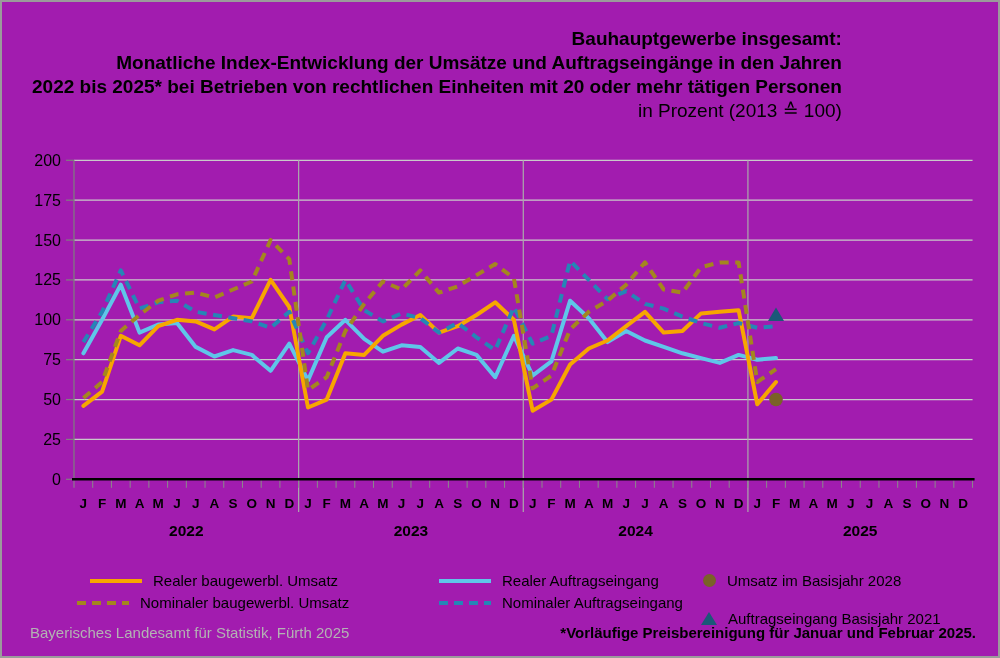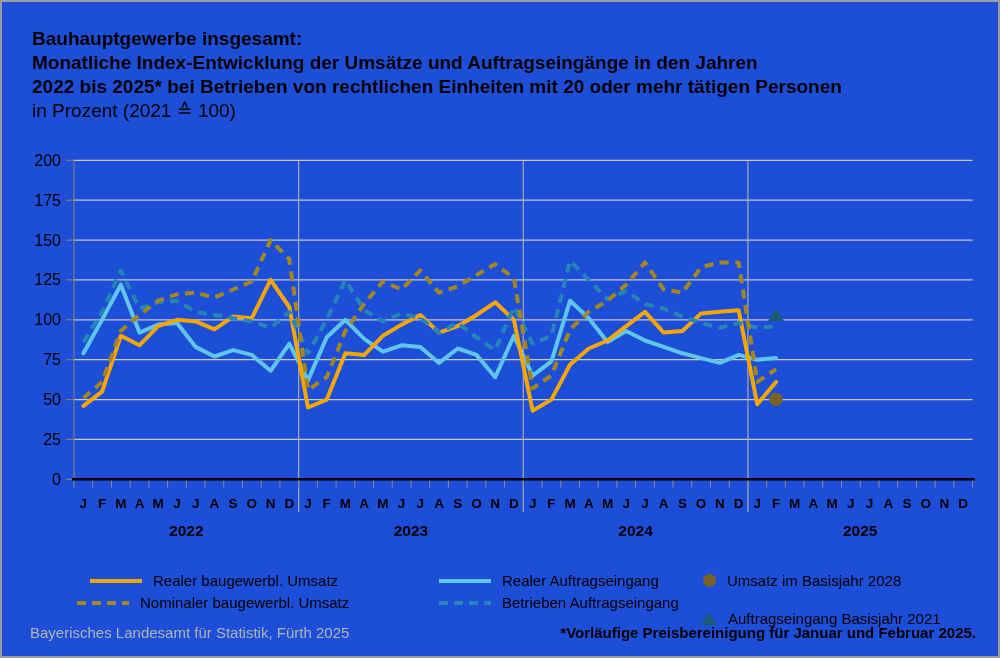--- a/index.html
+++ b/index.html
@@ -1,19 +1,19 @@
 <!DOCTYPE html>
 <html><head>
 <meta charset="utf-8">
 <style>
   html,body{margin:0;padding:0;background:#e8e8e8;}
   #page{
     position:relative;width:996px;height:654px;margin:0 auto;
-    background:#1d4ed8;border:2px solid #9b9b9b;overflow:hidden;
-    font-family:"Liberation Sans", sans-serif;color:#000;
+    background:#a21caf;border:2px solid #9b9b9b;overflow:hidden;
+    font-family:"Liberation Sans", sans-serif;color:#000;text-align:right;
   }
   #title-block{position:absolute;left:30px;top:25px;line-height:24px;font-size:19px;}
   #title-block .t-bold{font-weight:bold;}
   #title-block .t-reg{font-weight:normal;}
   #chart-wrap{position:absolute;left:0;top:0;width:996px;height:654px;}
   svg text{font-family:"Liberation Sans", sans-serif;}
   .legend-item{position:absolute;display:flex;align-items:center;height:17px;font-size:15px;white-space:nowrap;}
   .legend-item .sw{flex:0 0 auto;margin-right:11px;}
   .sw-line{width:52px;height:4px;}
   .sw-circle{width:13px;height:13px;border-radius:50%;margin-right:10px;}
@@ -23,21 +23,21 @@
 </style>
 </head>
 <body>
 
 <div id="page">
 
   <div id="title-block">
     <div class="t-bold">Bauhauptgewerbe insgesamt:</div>
     <div class="t-bold">Monatliche Index-Entwicklung der Umsätze und Auftragseingänge in den Jahren</div>
     <div class="t-bold">2022 bis 2025* bei Betrieben von rechtlichen Einheiten mit 20 oder mehr tätigen Personen</div>
-    <div class="t-reg">in Prozent (2021 ≙ 100)</div>
+    <div class="t-reg">in Prozent (2013 ≙ 100)</div>
   </div>
 
   <div id="chart-wrap">
     <svg id="chart-svg" width="996" height="654" viewBox="0 0 996 654">
         <line x1="64" y1="477.3" x2="72" y2="477.3" stroke="#7f7f7f" stroke-width="1.2"></line>
         <text x="59" y="482.8" text-anchor="end" font-size="16" fill="#000">0</text>
         <line x1="72" y1="437.425" x2="970.56" y2="437.425" stroke="#c9c9c9" stroke-width="1.2"></line>
         <line x1="64" y1="437.425" x2="72" y2="437.425" stroke="#7f7f7f" stroke-width="1.2"></line>
         <text x="59" y="442.925" text-anchor="end" font-size="16" fill="#000">25</text>
         <line x1="72" y1="397.55" x2="970.56" y2="397.55" stroke="#c9c9c9" stroke-width="1.2"></line>
@@ -183,21 +183,21 @@
   <div class="legend-item" style="left:75px;top:592px;">
     <span class="sw sw-line" style="background: repeating-linear-gradient(90deg, rgb(164, 134, 30) 0px, rgb(164, 134, 30) 9px, transparent 9px, transparent 15px);"></span>
     <span>Nominaler baugewerbl. Umsatz</span>
   </div>
   <div class="legend-item" style="left:437px;top:570px;">
     <span class="sw sw-line" style="background: rgb(95, 198, 233);"></span>
     <span>Realer Auftragseingang</span>
   </div>
   <div class="legend-item" style="left:437px;top:592px;">
     <span class="sw sw-line" style="background: repeating-linear-gradient(90deg, rgb(37, 134, 182) 0px, rgb(37, 134, 182) 9px, transparent 9px, transparent 15px);"></span>
-    <span>Betrieben Auftragseingang</span>
+    <span>Nominaler Auftragseingang</span>
   </div>
   <div class="legend-item" style="left:701px;top:570px;">
     <span class="sw sw-circle" style="background: rgb(122, 98, 39);"></span>
     <span>Umsatz im Basisjahr 2028</span>
   </div>
   <div class="legend-item" style="left:699px;top:592px;margin-top:16px;">
     <span class="sw sw-triangle" style="border-bottom: 13px solid rgb(28, 88, 120);"></span>
     <span>Auftragseingang Basisjahr 2021</span>
   </div>
 

